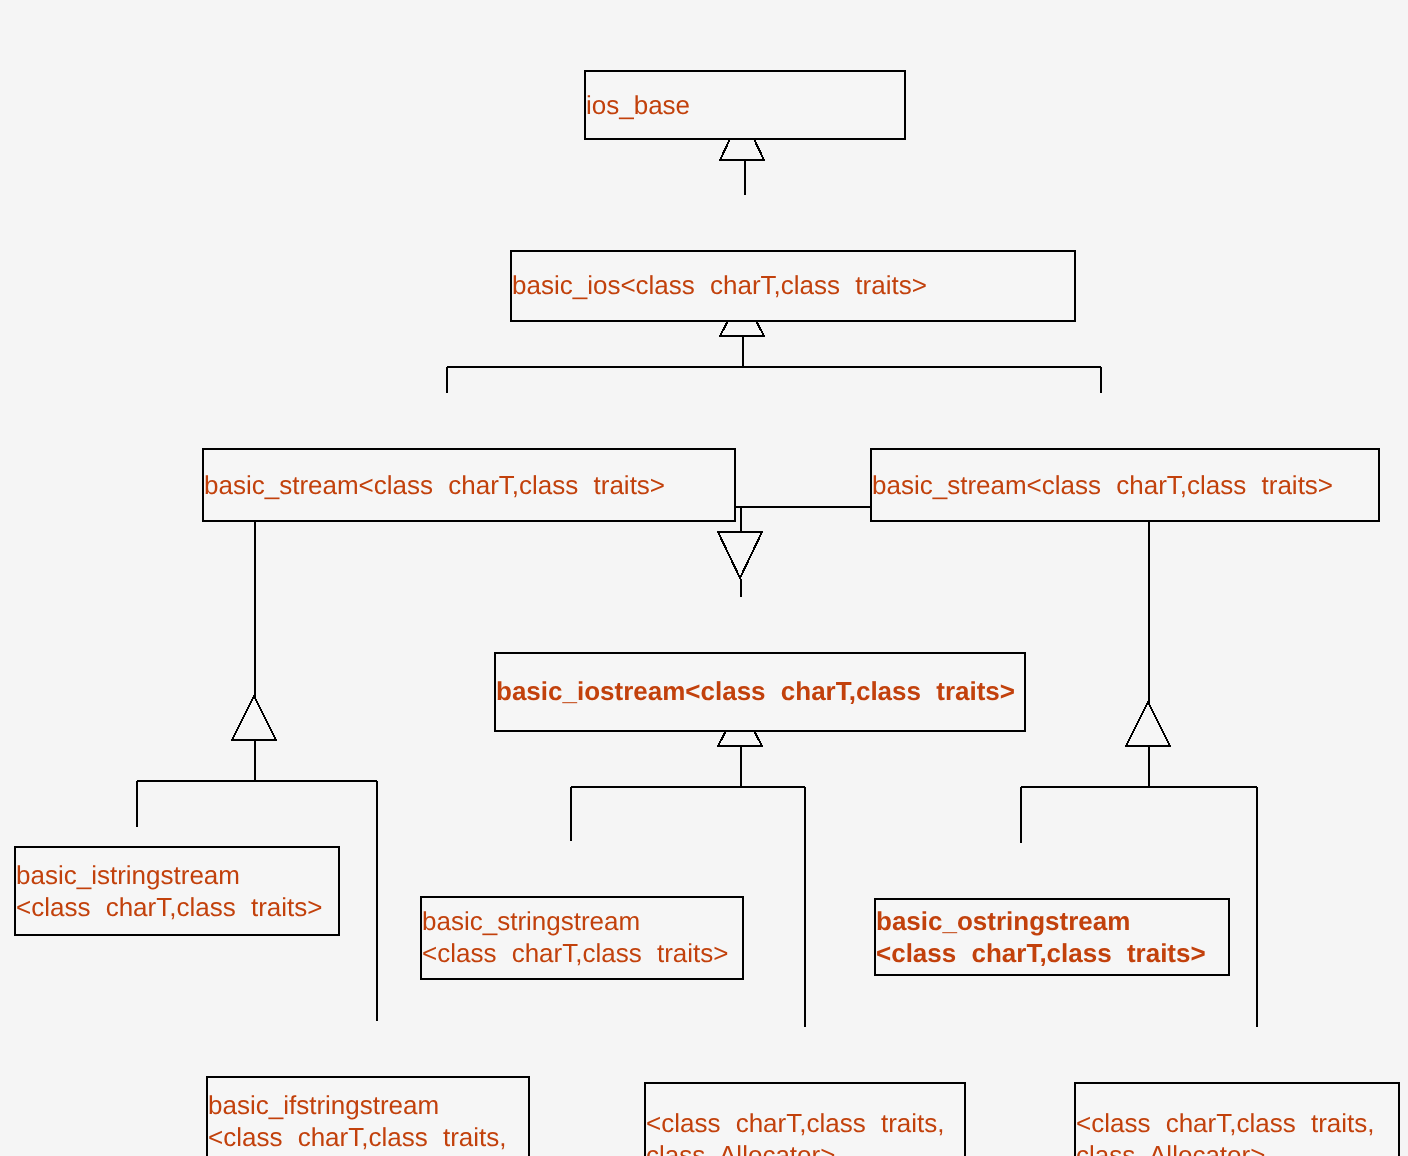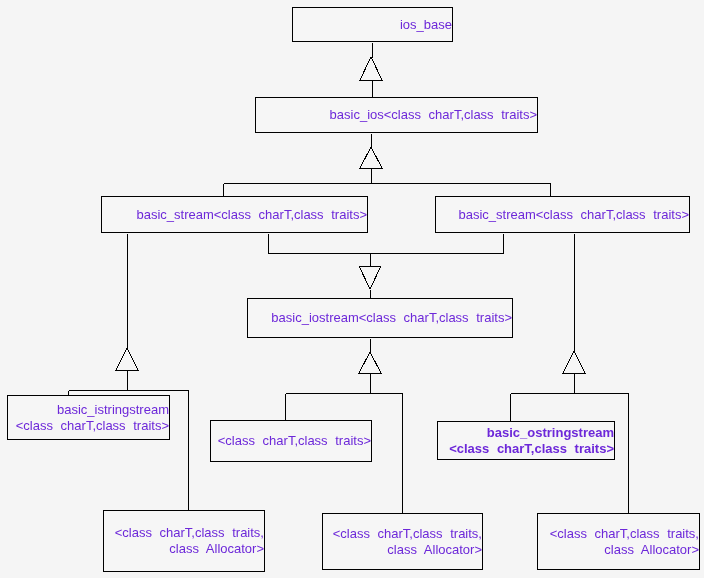--- a/index.html
+++ b/index.html
@@ -17,27 +17,28 @@
     width: 704px; height: 578px;
   }
   .node {
     position: absolute;
     box-sizing: border-box;
     background: #f6f6f6;
     border: 1px solid #000000;
     display: flex;
     flex-direction: column;
     justify-content: center;
-    align-items: flex-end;
-    color: #6d28d9;
+    align-items: flex-start;
+    color: #c2410c;
     font-size: 13px;
     line-height: 16px;
     white-space: nowrap;
     word-spacing: 4px;
     text-align: center;
+    margin-top: 28px;
   }
   .node-line { display: block; }
 </style>
 </head>
 <body>
 
 <div class="canvas">
   <svg class="connector-svg" width="704" height="578" viewBox="0 0 704 578" shape-rendering="crispEdges">
       <line x1="372.5" y1="42.5" x2="372.5" y2="57.5" stroke="#000000" stroke-width="1"></line>
       <line x1="372.5" y1="80.5" x2="372.5" y2="97.5" stroke="#000000" stroke-width="1"></line>
@@ -79,35 +80,37 @@
       </div>
       <div class="node" style="left: 255px; top: 97px; width: 283px; height: 36px;">
         <div class="node-line">basic_ios&lt;class charT,class traits&gt;</div>
       </div>
       <div class="node" style="left: 101px; top: 196px; width: 267px; height: 37px;">
         <div class="node-line">basic_stream&lt;class charT,class traits&gt;</div>
       </div>
       <div class="node" style="left: 435px; top: 196px; width: 255px; height: 37px;">
         <div class="node-line">basic_stream&lt;class charT,class traits&gt;</div>
       </div>
-      <div class="node" style="left: 247px; top: 298px; width: 266px; height: 40px;">
+      <div class="node" style="left: 247px; top: 298px; width: 266px; height: 40px; font-weight: bold;">
         <div class="node-line">basic_iostream&lt;class charT,class traits&gt;</div>
       </div>
       <div class="node" style="left: 7px; top: 395px; width: 163px; height: 45px;">
         <div class="node-line">basic_istringstream</div>
         <div class="node-line">&lt;class charT,class traits&gt;</div>
       </div>
       <div class="node" style="left: 210px; top: 420px; width: 162px; height: 42px;">
+        <div class="node-line">basic_stringstream</div>
         <div class="node-line">&lt;class charT,class traits&gt;</div>
       </div>
       <div class="node" style="left: 437px; top: 421px; width: 178px; height: 39px; font-weight: bold;">
         <div class="node-line">basic_ostringstream</div>
         <div class="node-line">&lt;class charT,class traits&gt;</div>
       </div>
       <div class="node" style="left: 103px; top: 510px; width: 162px; height: 62px;">
+        <div class="node-line">basic_ifstringstream</div>
         <div class="node-line">&lt;class charT,class traits,</div>
         <div class="node-line">class Allocator&gt;</div>
       </div>
       <div class="node" style="left: 322px; top: 513px; width: 161px; height: 57px;">
         <div class="node-line">&lt;class charT,class traits,</div>
         <div class="node-line">class Allocator&gt;</div>
       </div>
       <div class="node" style="left: 537px; top: 513px; width: 163px; height: 57px;">
         <div class="node-line">&lt;class charT,class traits,</div>
         <div class="node-line">class Allocator&gt;</div>

